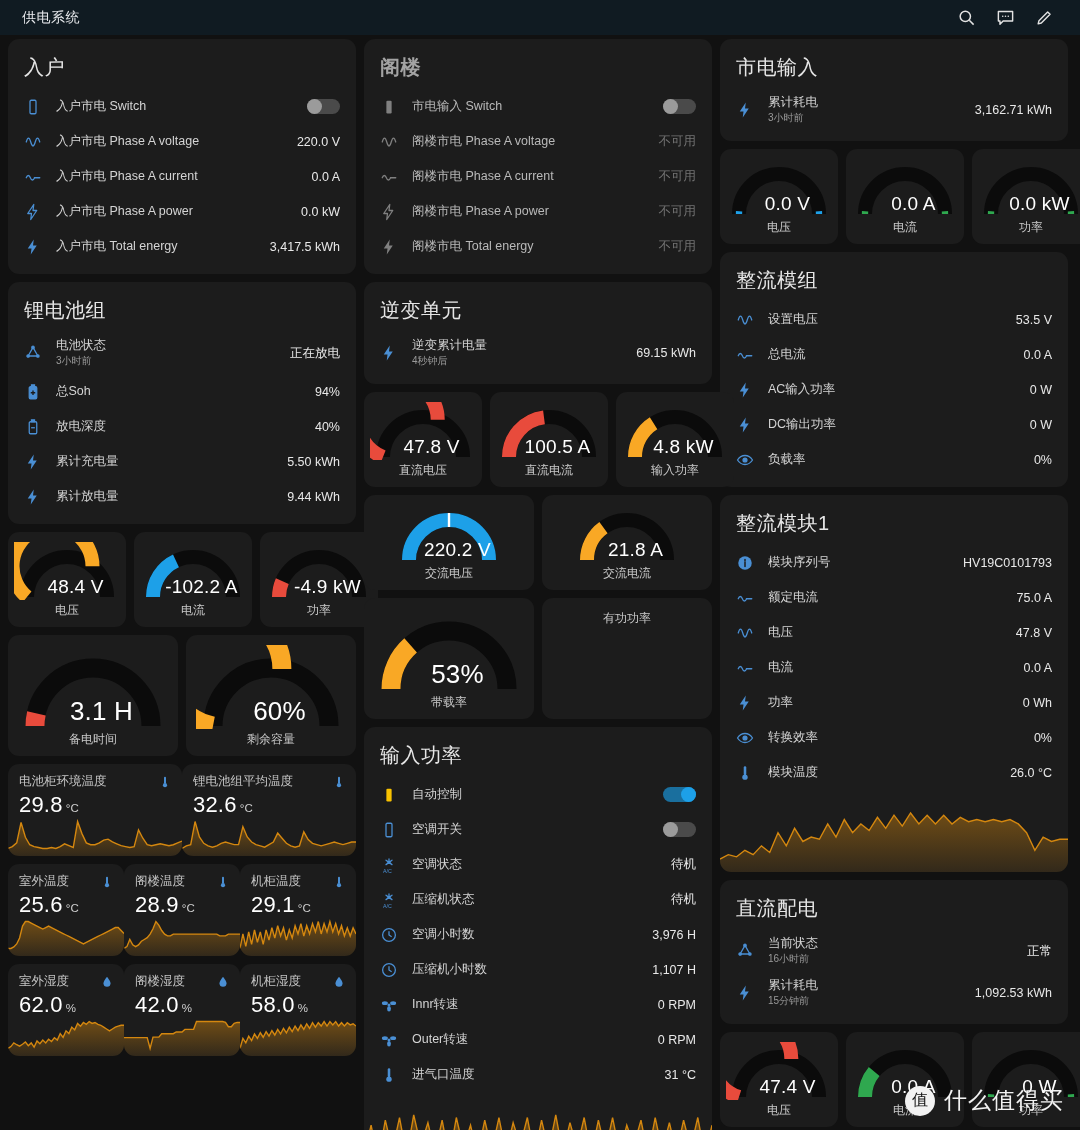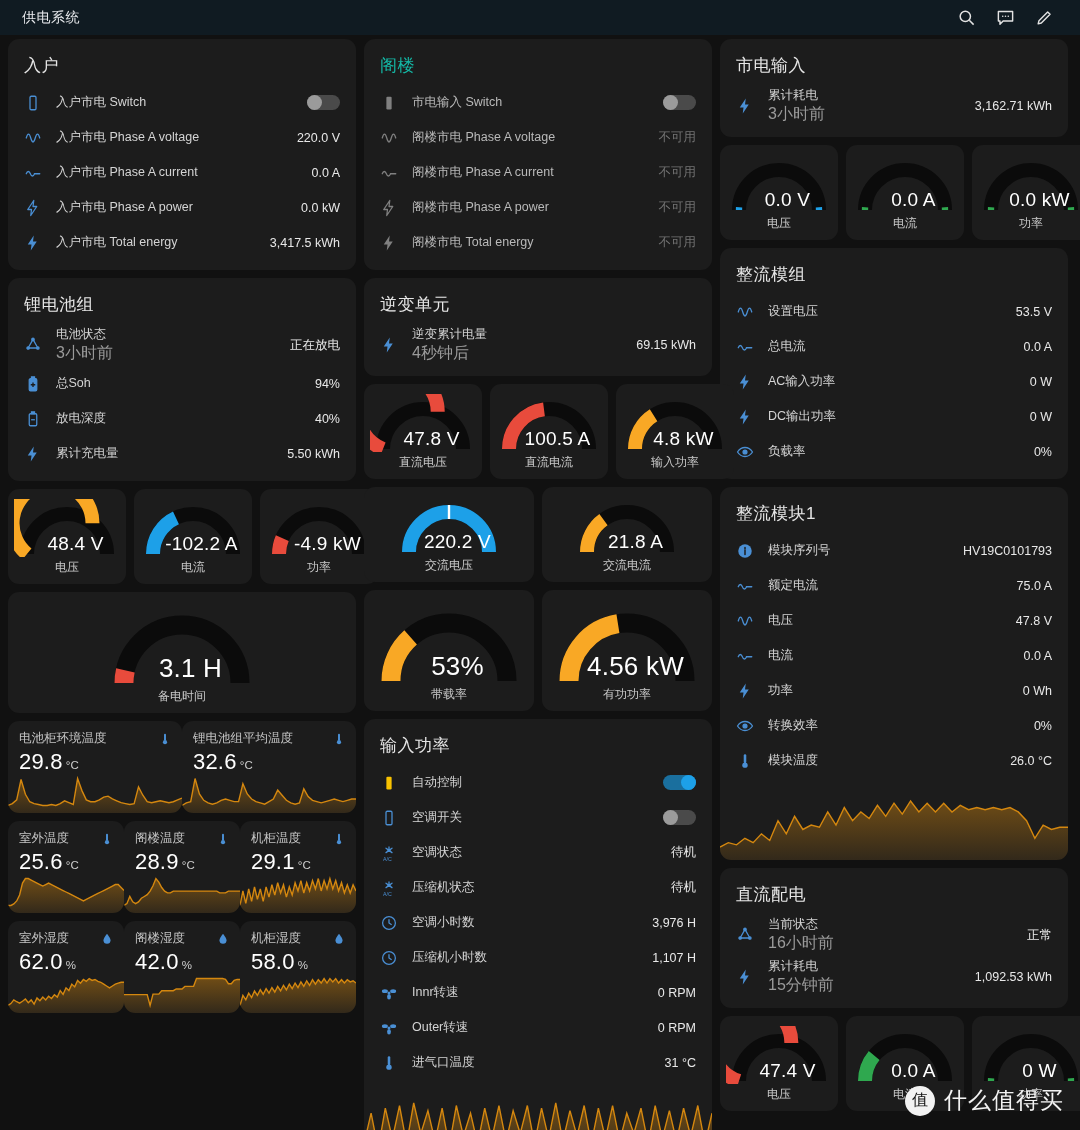--- a/index.html
+++ b/index.html
@@ -32,37 +32,37 @@
   }
   .col { width: 356px; padding: 0 4px; display: flex; flex-direction: column; gap: 8px; }
 
   
   .card {
     background: #1c1c1c;
     border-radius: 11px;
     padding: 0;
   }
   .card-title {
-    font-size: 17px; color: #e6e6e6; font-weight: 400;
+    font-size: 20px; color: #e6e6e6; font-weight: 400;
     padding: 15px 16px 8px 16px; letter-spacing: .5px;
   }
   .rows { padding: 0 16px 10px 16px; }
   .row {
     display: flex; align-items: center;
     height: 35px;
   }
   .row .ico { width: 32px; flex: 0 0 32px; display: flex; align-items: center; }
   .row .ico svg { display: block; }
   .row .label {
     flex: 1; font-size: 12.5px; color: #d4d4d4; line-height: 1.25;
   }
-  .row .label .sub { display: block; font-size: 16px; color: #9a9a9a; margin-top: 1px; }
+  .row .label .sub { display: block; font-size: 10px; color: #9a9a9a; margin-top: 1px; }
   .row .val { font-size: 12.5px; color: #e8e8e8; text-align: right; white-space: nowrap; }
   .row.tall { height: 42px; justify-content: flex-end; }
-  .card.dim .card-title { color: #14b8a6; }
+  .card.dim .card-title { color: #a3a3a3; font-weight: bold; }
   .card.dim .row .label { color: #b9b9b9; }
   .card.dim .row .val { color: #737373; }
 
   
   .toggle {
     width: 33px; height: 15px; border-radius: 8px; position: relative;
     background: #4a4a4a;
   }
   .toggle .knob {
     position: absolute; width: 15px; height: 15px; border-radius: 50%;
@@ -253,20 +253,29 @@
             </div>
             <div class="row ">
       <div class="ico">
                 <svg width="18" height="18" viewBox="0 0 24 24">
                   <path d="M13 2L5 14h5l-1 8 8-12h-5z" fill="#4a8fd4"></path>
                 </svg>
               </div>
       <div class="label">累计充电量</div>
       <div class="val">5.50 kWh</div>
             </div>
+            <div class="row ">
+      <div class="ico">
+                <svg width="18" height="18" viewBox="0 0 24 24">
+                  <path d="M13 2L5 14h5l-1 8 8-12h-5z" fill="#4a8fd4"></path>
+                </svg>
+              </div>
+      <div class="label">累计放电量</div>
+      <div class="val">9.44 kWh</div>
+            </div>
           </div>
       </div>
 
       <div class="gauge-grid">
           <div class="gauge-card ">
       <div class="gauge-wrap">
               <svg width="106" height="58" viewBox="0 0 106 58">
                 <path d="M13.00 55.00 A40 40 0 1 1 93.00 55.00" fill="none" stroke="#0b0b0b" stroke-width="14"></path>
                 <path d="M13.00 55.00 A40 40 0 1 1 78.50 24.18" fill="none" stroke="#f9a825" stroke-width="14"></path>
               </svg>
@@ -298,20 +307,30 @@
       <div class="gauge-grid">
           <div class="gauge-card big">
       <div class="gauge-wrap">
               <svg width="150" height="84" viewBox="0 0 150 84">
                 <path d="M17.00 81.00 A58 58 0 1 1 133.00 81.00" fill="none" stroke="#0b0b0b" stroke-width="19"></path>
                 <path d="M17.00 81.00 A58 58 0 0 1 18.40 68.35" fill="none" stroke="#e84b3c" stroke-width="19"></path>
               </svg>
         <div class="gauge-value">3.1 H</div>
             </div>
       <div class="gauge-label">备电时间</div>
+    </div>
+          <div class="gauge-card big">
+      <div class="gauge-wrap">
+              <svg width="150" height="84" viewBox="0 0 150 84">
+                <path d="M17.00 81.00 A58 58 0 1 1 133.00 81.00" fill="none" stroke="#0b0b0b" stroke-width="19"></path>
+                <path d="M17.00 81.00 A58 58 0 1 1 85.87 24.03" fill="none" stroke="#f9a825" stroke-width="19"></path>
+              </svg>
+        <div class="gauge-value">60%</div>
+            </div>
+      <div class="gauge-label">剩余容量</div>
     </div>
         </div>
 
       <div class="sensor-grid">
           <div class="sensor-card">
       <div class="sensor-head">
         <div class="sensor-name">电池柜环境温度</div>
         <div class="sensor-icon">
                 <svg width="18" height="18" viewBox="0 0 24 24" fill="#4a8fd4">
                   <rect x="10.3" y="3" width="3.4" height="12" rx="1.7"></rect>
@@ -636,27 +655,20 @@
       <div class="gauge-wrap">
               <svg width="150" height="84" viewBox="0 0 150 84">
                 <path d="M17.00 81.00 A58 58 0 1 1 133.00 81.00" fill="none" stroke="#0b0b0b" stroke-width="19"></path>
                 <path d="M17.00 81.00 A58 58 0 0 1 36.64 37.49" fill="none" stroke="#f9a825" stroke-width="19"></path>
               </svg>
         <div class="gauge-value">53%</div>
             </div>
       <div class="gauge-label">带载率</div>
     </div>
           <div class="gauge-card big">
-      <div class="gauge-wrap">
-              <svg width="150" height="84" viewBox="0 0 150 84">
-                <path d="M17.00 81.00 A58 58 0 1 1 133.00 81.00" fill="none" stroke="#0b0b0b" stroke-width="19"></path>
-                <path d="M17.00 81.00 A58 58 0 0 1 65.93 23.71" fill="none" stroke="#f9a825" stroke-width="19"></path>
-              </svg>
-        <div class="gauge-value">4.56 kW</div>
-            </div>
       <div class="gauge-label">有功功率</div>
     </div>
         </div>
 
       <div class="card">
         <div class="card-title">输入功率</div>
         <div class="rows">
             <div class="row ">
       <div class="ico">
                 <svg width="18" height="18" viewBox="0 0 24 24">

